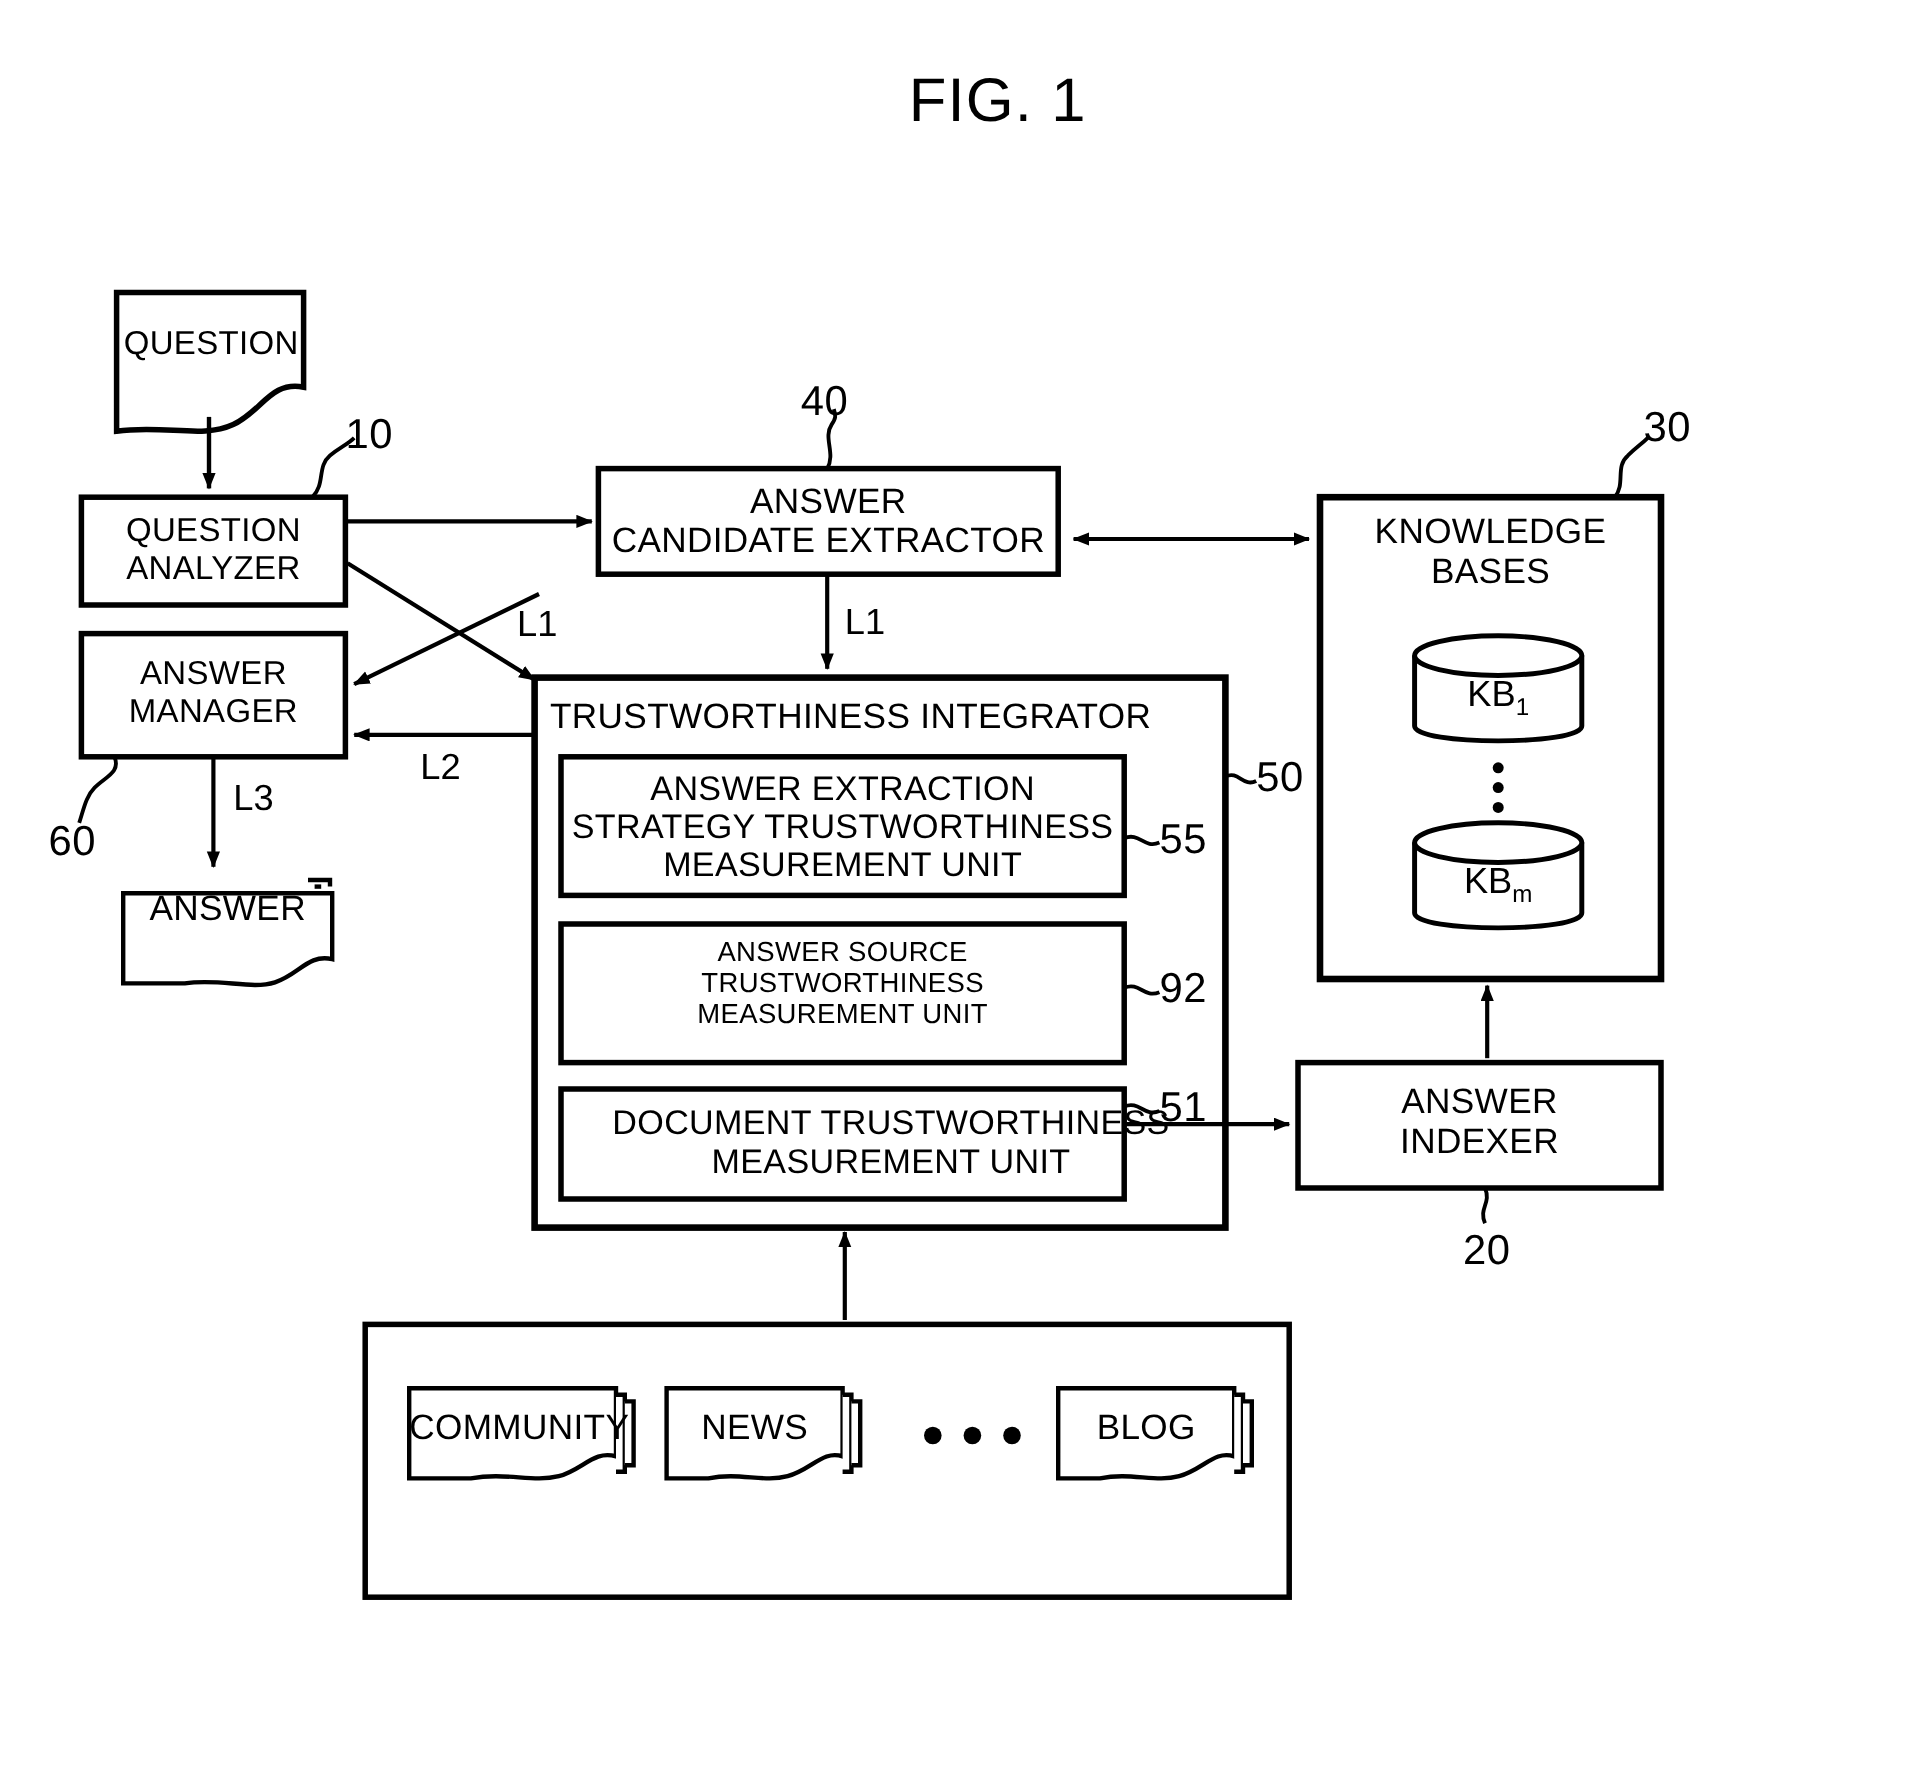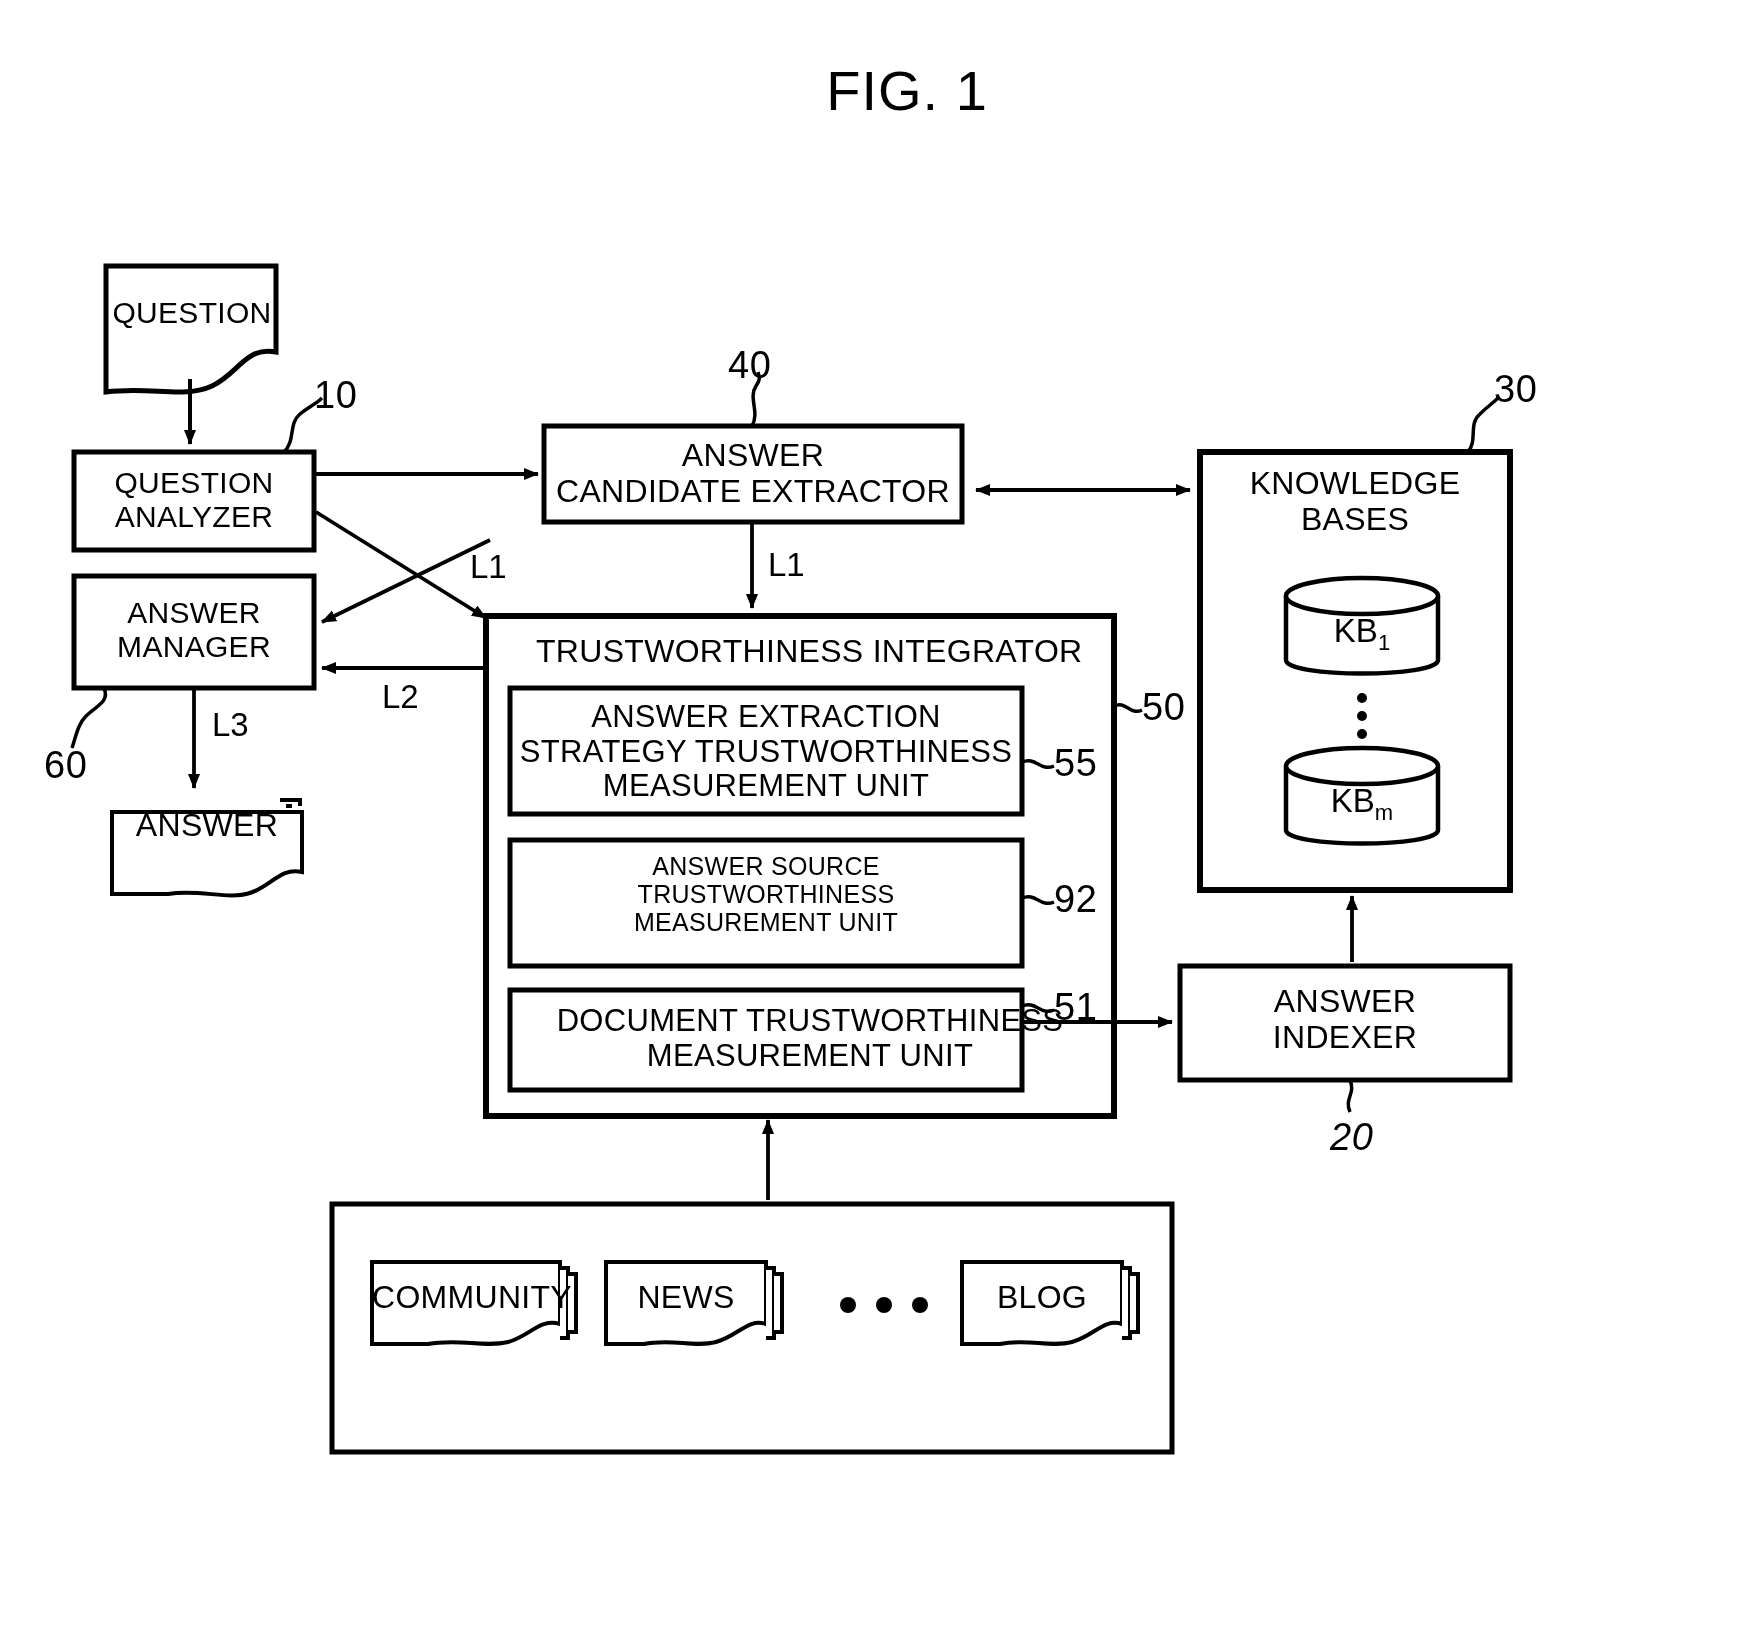--- a/index.html
+++ b/index.html
@@ -204,21 +204,21 @@
 ANALYZER</div>
 
   <div class="lbl" style="left:74px; top:596px; width:240px;">ANSWER
 MANAGER</div>
 
   <div class="lbl" style="left:112px; top:808px; width:190px; font-size:32px;">ANSWER</div>
 
   <div class="lbl" style="left:544px; top:438px; width:418px; font-size:32px;">ANSWER
 CANDIDATE EXTRACTOR</div>
 
-  <div class="lbl" style="left:500px; top:634px; width:600px; font-size:32px; text-align:left;margin-left:36px;">TRUSTWORTHINESS INTEGRATOR</div>
+  <div class="lbl" style="left:500px; top:634px; width:600px; font-size:32px; text-align:left;">TRUSTWORTHINESS INTEGRATOR</div>
 
   <div class="lbl" style="left:512px; top:700px; width:508px; font-size:31px;">ANSWER EXTRACTION
 STRATEGY TRUSTWORTHINESS
 MEASUREMENT UNIT</div>
 
   <div class="lbl" style="left:512px; top:852px; width:508px; font-size:25px;">ANSWER SOURCE
 TRUSTWORTHINESS
 MEASUREMENT UNIT</div>
 
   <div class="lbl" style="left:512px; top:1004px; width:596px; font-size:31px;">DOCUMENT TRUSTWORTHINESS
@@ -249,21 +249,21 @@
   <div class="refnum" style="left:1494px; top:368px;">30</div>
 
   <div class="refnum" style="left:1142px; top:686px;">50</div>
 
   <div class="refnum" style="left:1054px; top:742px;">55</div>
 
   <div class="refnum" style="left:1054px; top:878px;">92</div>
 
   <div class="refnum" style="left:1054px; top:986px;">51</div>
 
-  <div class="refnum" style="left:1330px; top:1116px;font-style:italic;">20</div>
+  <div class="refnum" style="left:1330px; top:1116px;">20</div>
 
   <div class="linklbl" style="left:470px; top:548px;">L1</div>
 
   <div class="linklbl" style="left:768px; top:546px;">L1</div>
 
   <div class="linklbl" style="left:382px; top:678px;">L2</div>
 
   <div class="linklbl" style="left:212px; top:706px;">L3</div>
 
 </div>

